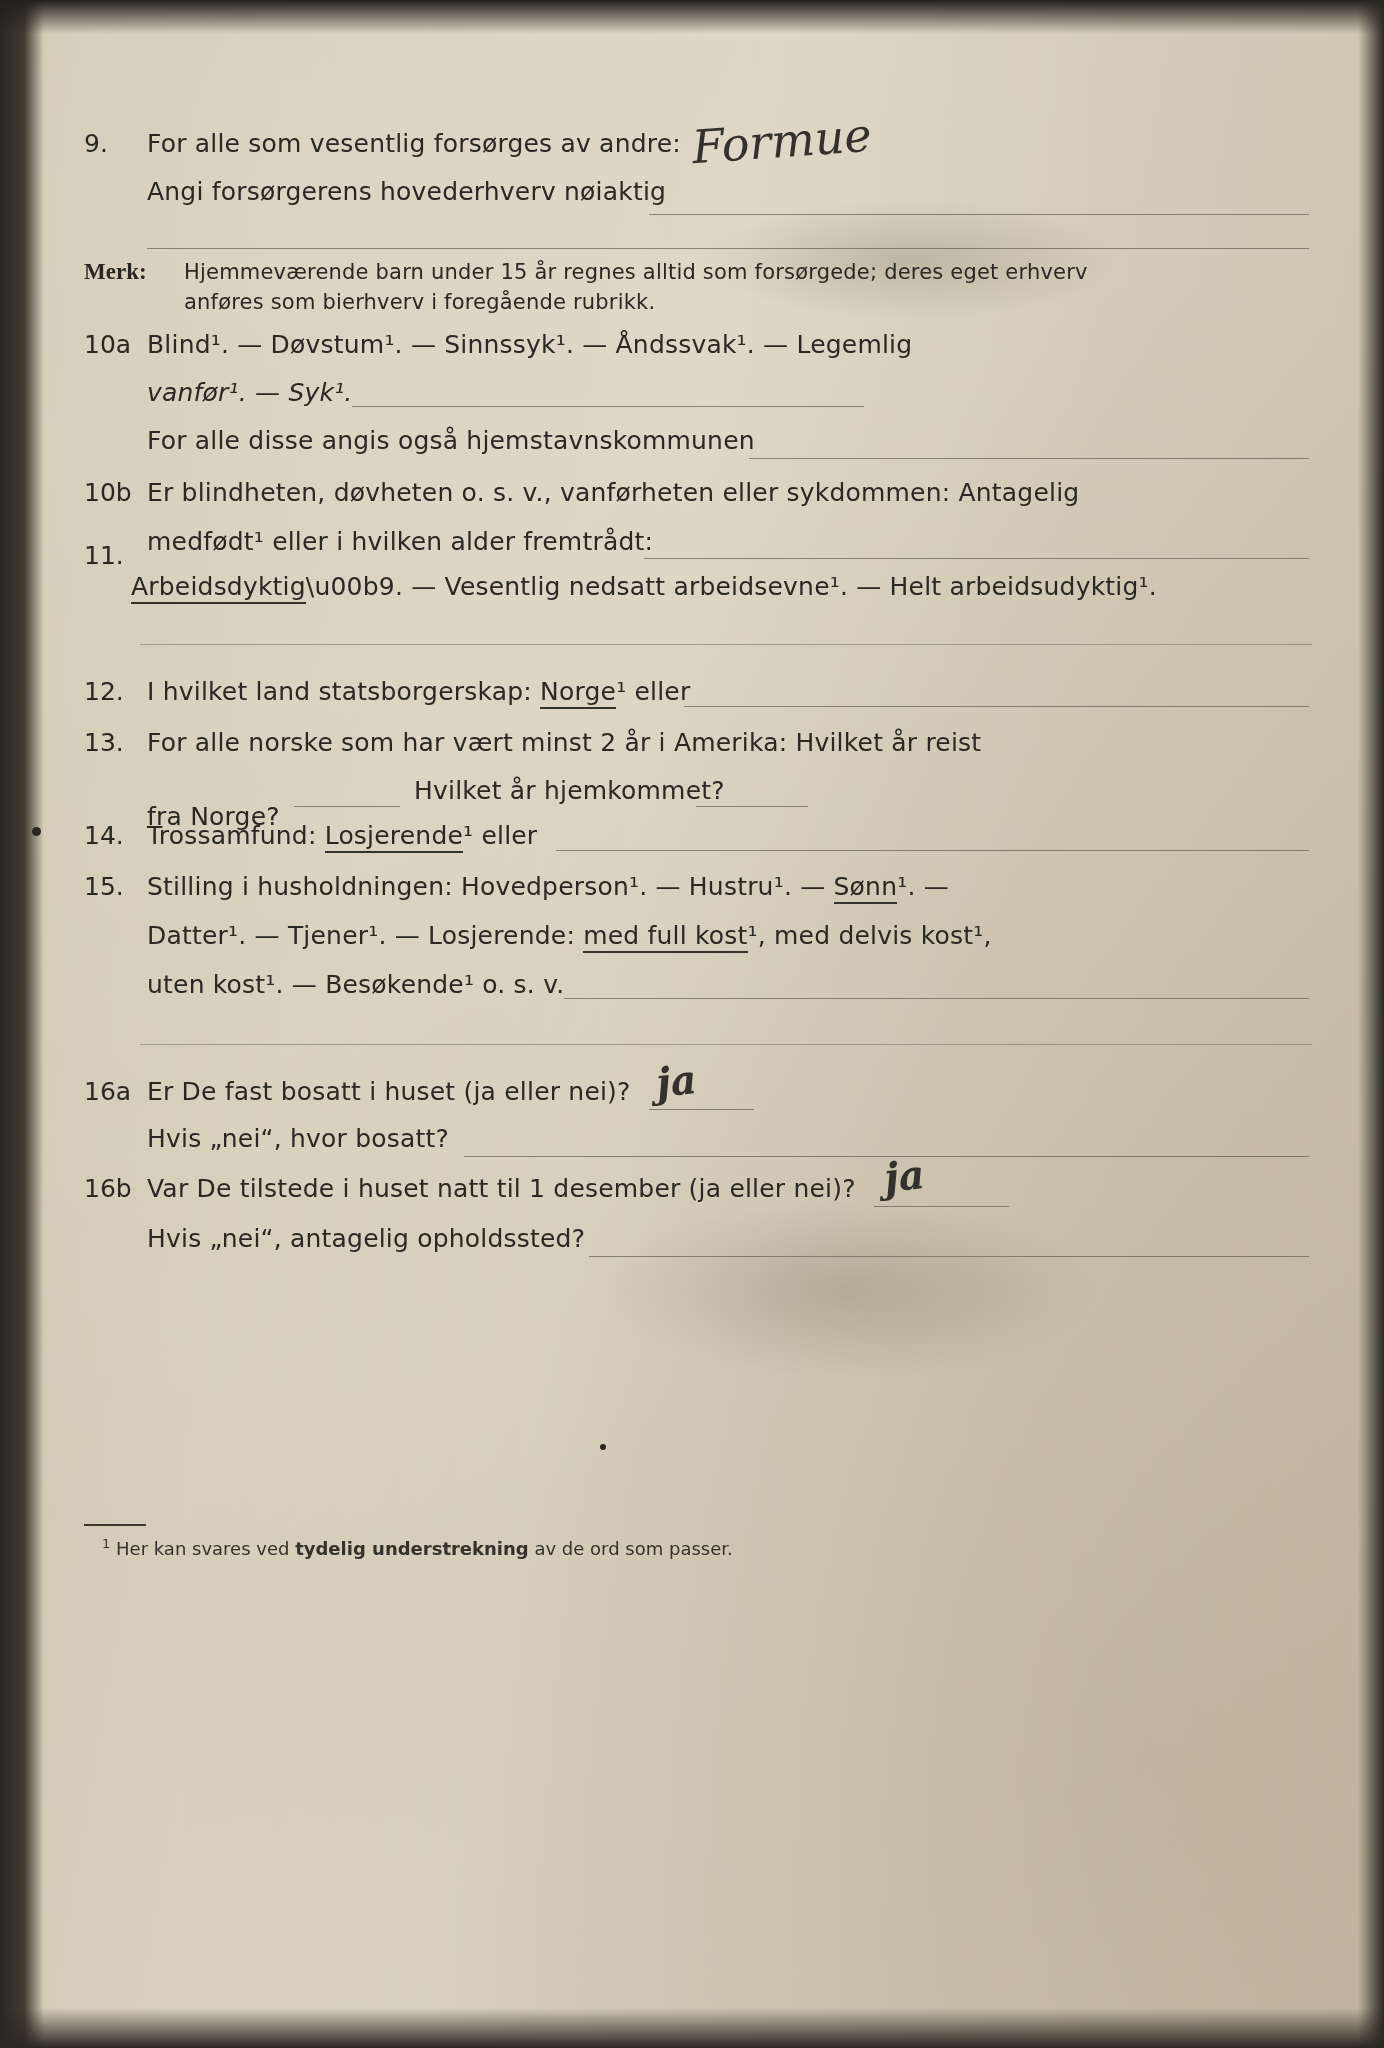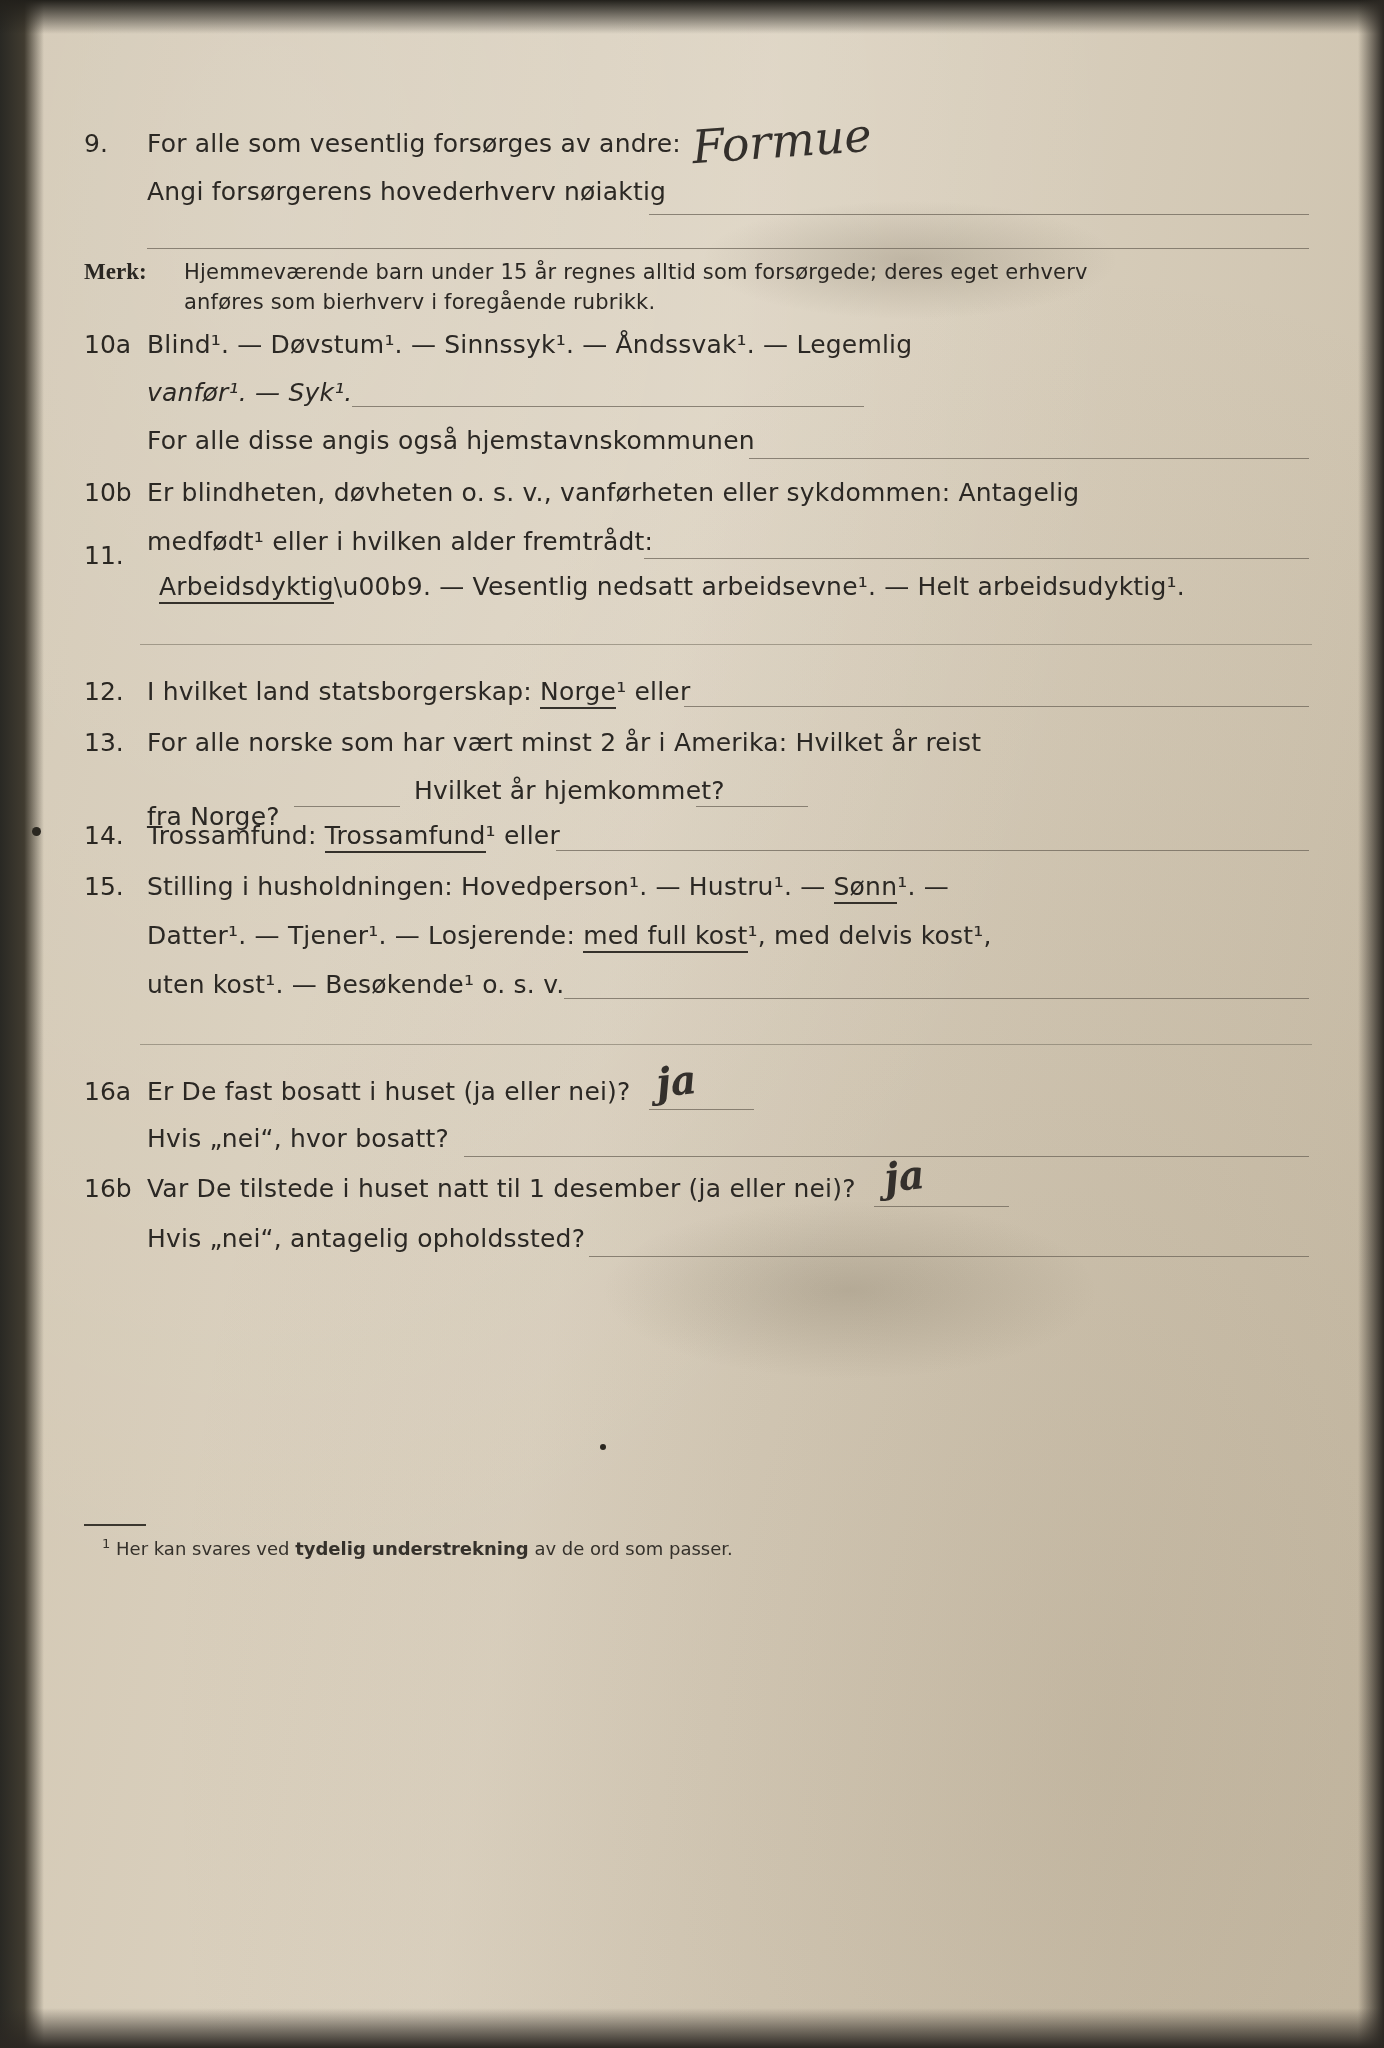--- a/index.html
+++ b/index.html
@@ -170,42 +170,42 @@
     <div class="rule" style="left:308px; top:372px; width:512px;"></div>
     <div class="txt" style="left:103px; top:392px;">For alle disse angis også hjemstavnskommunen</div>
     <div class="rule" style="left:705px; top:424px; width:560px;"></div>
 
     <div class="num" style="left:40px; top:444px;">10b</div>
     <div class="txt" style="left:103px; top:444px;">Er blindheten, døvheten o. s. v., vanførheten eller sykdommen: Antagelig</div>
     <div class="txt" style="left:103px; top:493px;">medfødt¹ eller i hvilken alder fremtrådt:</div>
     <div class="rule" style="left:600px; top:524px; width:665px;"></div>
 
     <div class="num" style="left:40px; top:507px;">11.</div>
-    <div class="txt" style="left:115px; top:538px;">
+    <div class="txt" style="left:87px; top:538px;">
       <span class="u">Arbeidsdyktig</span><span>\u00b9. — Vesentlig nedsatt arbeidsevne¹. — Helt arbeidsudyktig¹.</span>
     </div>
 
     <div class="rule thin" style="left:96px; top:610px; width:1172px;"></div>
 
     <div class="num" style="left:40px; top:643px;">12.</div>
     <div class="txt" style="left:103px; top:643px;">
       <span>I hvilket land statsborgerskap:  </span><span class="u">Norge</span><span>¹ eller</span>
     </div>
     <div class="rule" style="left:640px; top:672px; width:625px;"></div>
 
     <div class="num" style="left:40px; top:694px;">13.</div>
     <div class="txt" style="left:103px; top:694px;">For alle norske som har vært minst 2 år i Amerika:  Hvilket år reist</div>
     <div class="txt" style="left:103px; top:768px;text-align:center;">fra Norge?</div>
     <div class="rule" style="left:250px; top:772px; width:106px;"></div>
     <div class="txt" style="left:370px; top:742px;">Hvilket år hjemkommet?</div>
     <div class="rule" style="left:652px; top:772px; width:112px;"></div>
 
     <div class="num" style="left:40px; top:787px;">14.</div>
     <div class="txt" style="left:103px; top:787px;">
-      <span>Trossamfund:  </span><span class="u">Trossamfund</span><span>¹ eller</span>
+      <span>Trossamfund:  </span><span class="u">Losjerende</span><span>¹ eller</span>
     </div>
     <div class="rule" style="left:512px; top:816px; width:753px;"></div>
     <div class="blob" style="left:-12px; top:793px; width:9px; height:9px;"></div>
 
     <div class="num" style="left:40px; top:838px;">15.</div>
     <div class="txt" style="left:103px; top:838px;">
       <span>Stilling i husholdningen:  Hovedperson¹. — Hustru¹. — </span><span class="u">Sønn</span><span>¹. —</span>
     </div>
     <div class="txt" style="left:103px; top:887px;">
       <span>Datter¹. — Tjener¹. — Losjerende:  </span><span class="u">med full kost</span><span>¹, med delvis kost¹,</span>

